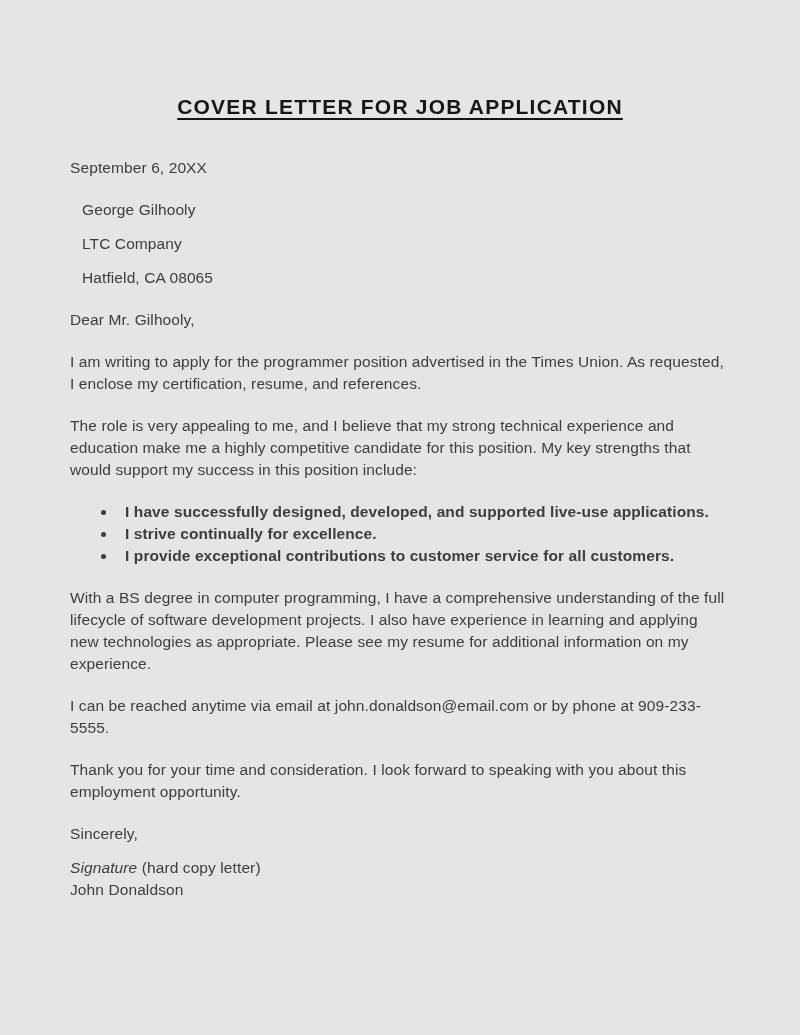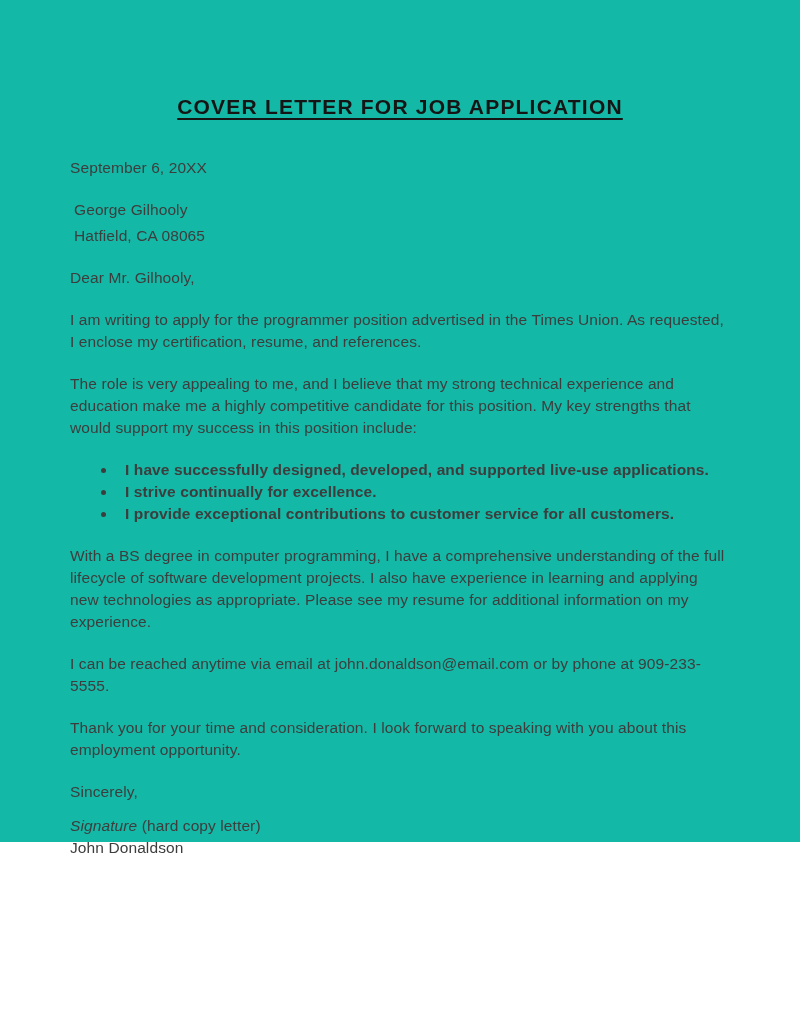--- a/index.html
+++ b/index.html
@@ -10,43 +10,43 @@
   body {
     width: 800px;
     height: 1035px;
     font-family: "Liberation Sans", "DejaVu Sans", sans-serif;
     color: #3d3d3d;
     overflow: hidden;
   }
   .page {
     box-sizing: border-box;
     width: 800px;
-    height: 842px;
+    height: 1035px;
     padding: 95px 70px 40px 70px;
-    background: #14b8a6;
+    background: #e5e5e5;
   }
   .doc-title {
     margin: 0 0 38px 0;
     text-align: center;
     font-size: 21px;
     font-weight: 700;
     letter-spacing: 1.2px;
     color: #151515;
     text-decoration: underline;
     text-decoration-thickness: 2px;
     text-underline-offset: 4px;
   }
   p {
     margin: 0 0 20px 0;
     font-size: 15.5px;
     line-height: 22px;
     letter-spacing: 0.1px;
   }
   .address p {
-    margin: 4px;
+    margin: 12px;
   }
   .address {
     margin: 0 0 20px 0;
   }
   ul.strengths {
     margin: 0 0 20px 0;
     padding: 0 0 0 47px;
     list-style: disc;
     font-weight: bold;
   }
@@ -73,20 +73,21 @@
 <body>
 
 <div class="page">
 
   <h1 class="doc-title">COVER LETTER FOR JOB APPLICATION</h1>
 
   <p>September 6, 20XX</p>
 
   <div class="address">
     <p>George Gilhooly</p>
+    <p>LTC Company</p>
     <p>Hatfield, CA 08065</p>
   </div>
 
   <p>Dear Mr. Gilhooly,</p>
 
   <p>I am writing to apply for the programmer position advertised in the Times Union. As requested, I enclose my certification, resume, and references.</p>
 
   <p>The role is very appealing to me, and I believe that my strong technical experience and education make me a highly competitive candidate for this position. My key strengths that would support my success in this position include:</p>
 
   <ul class="strengths">

